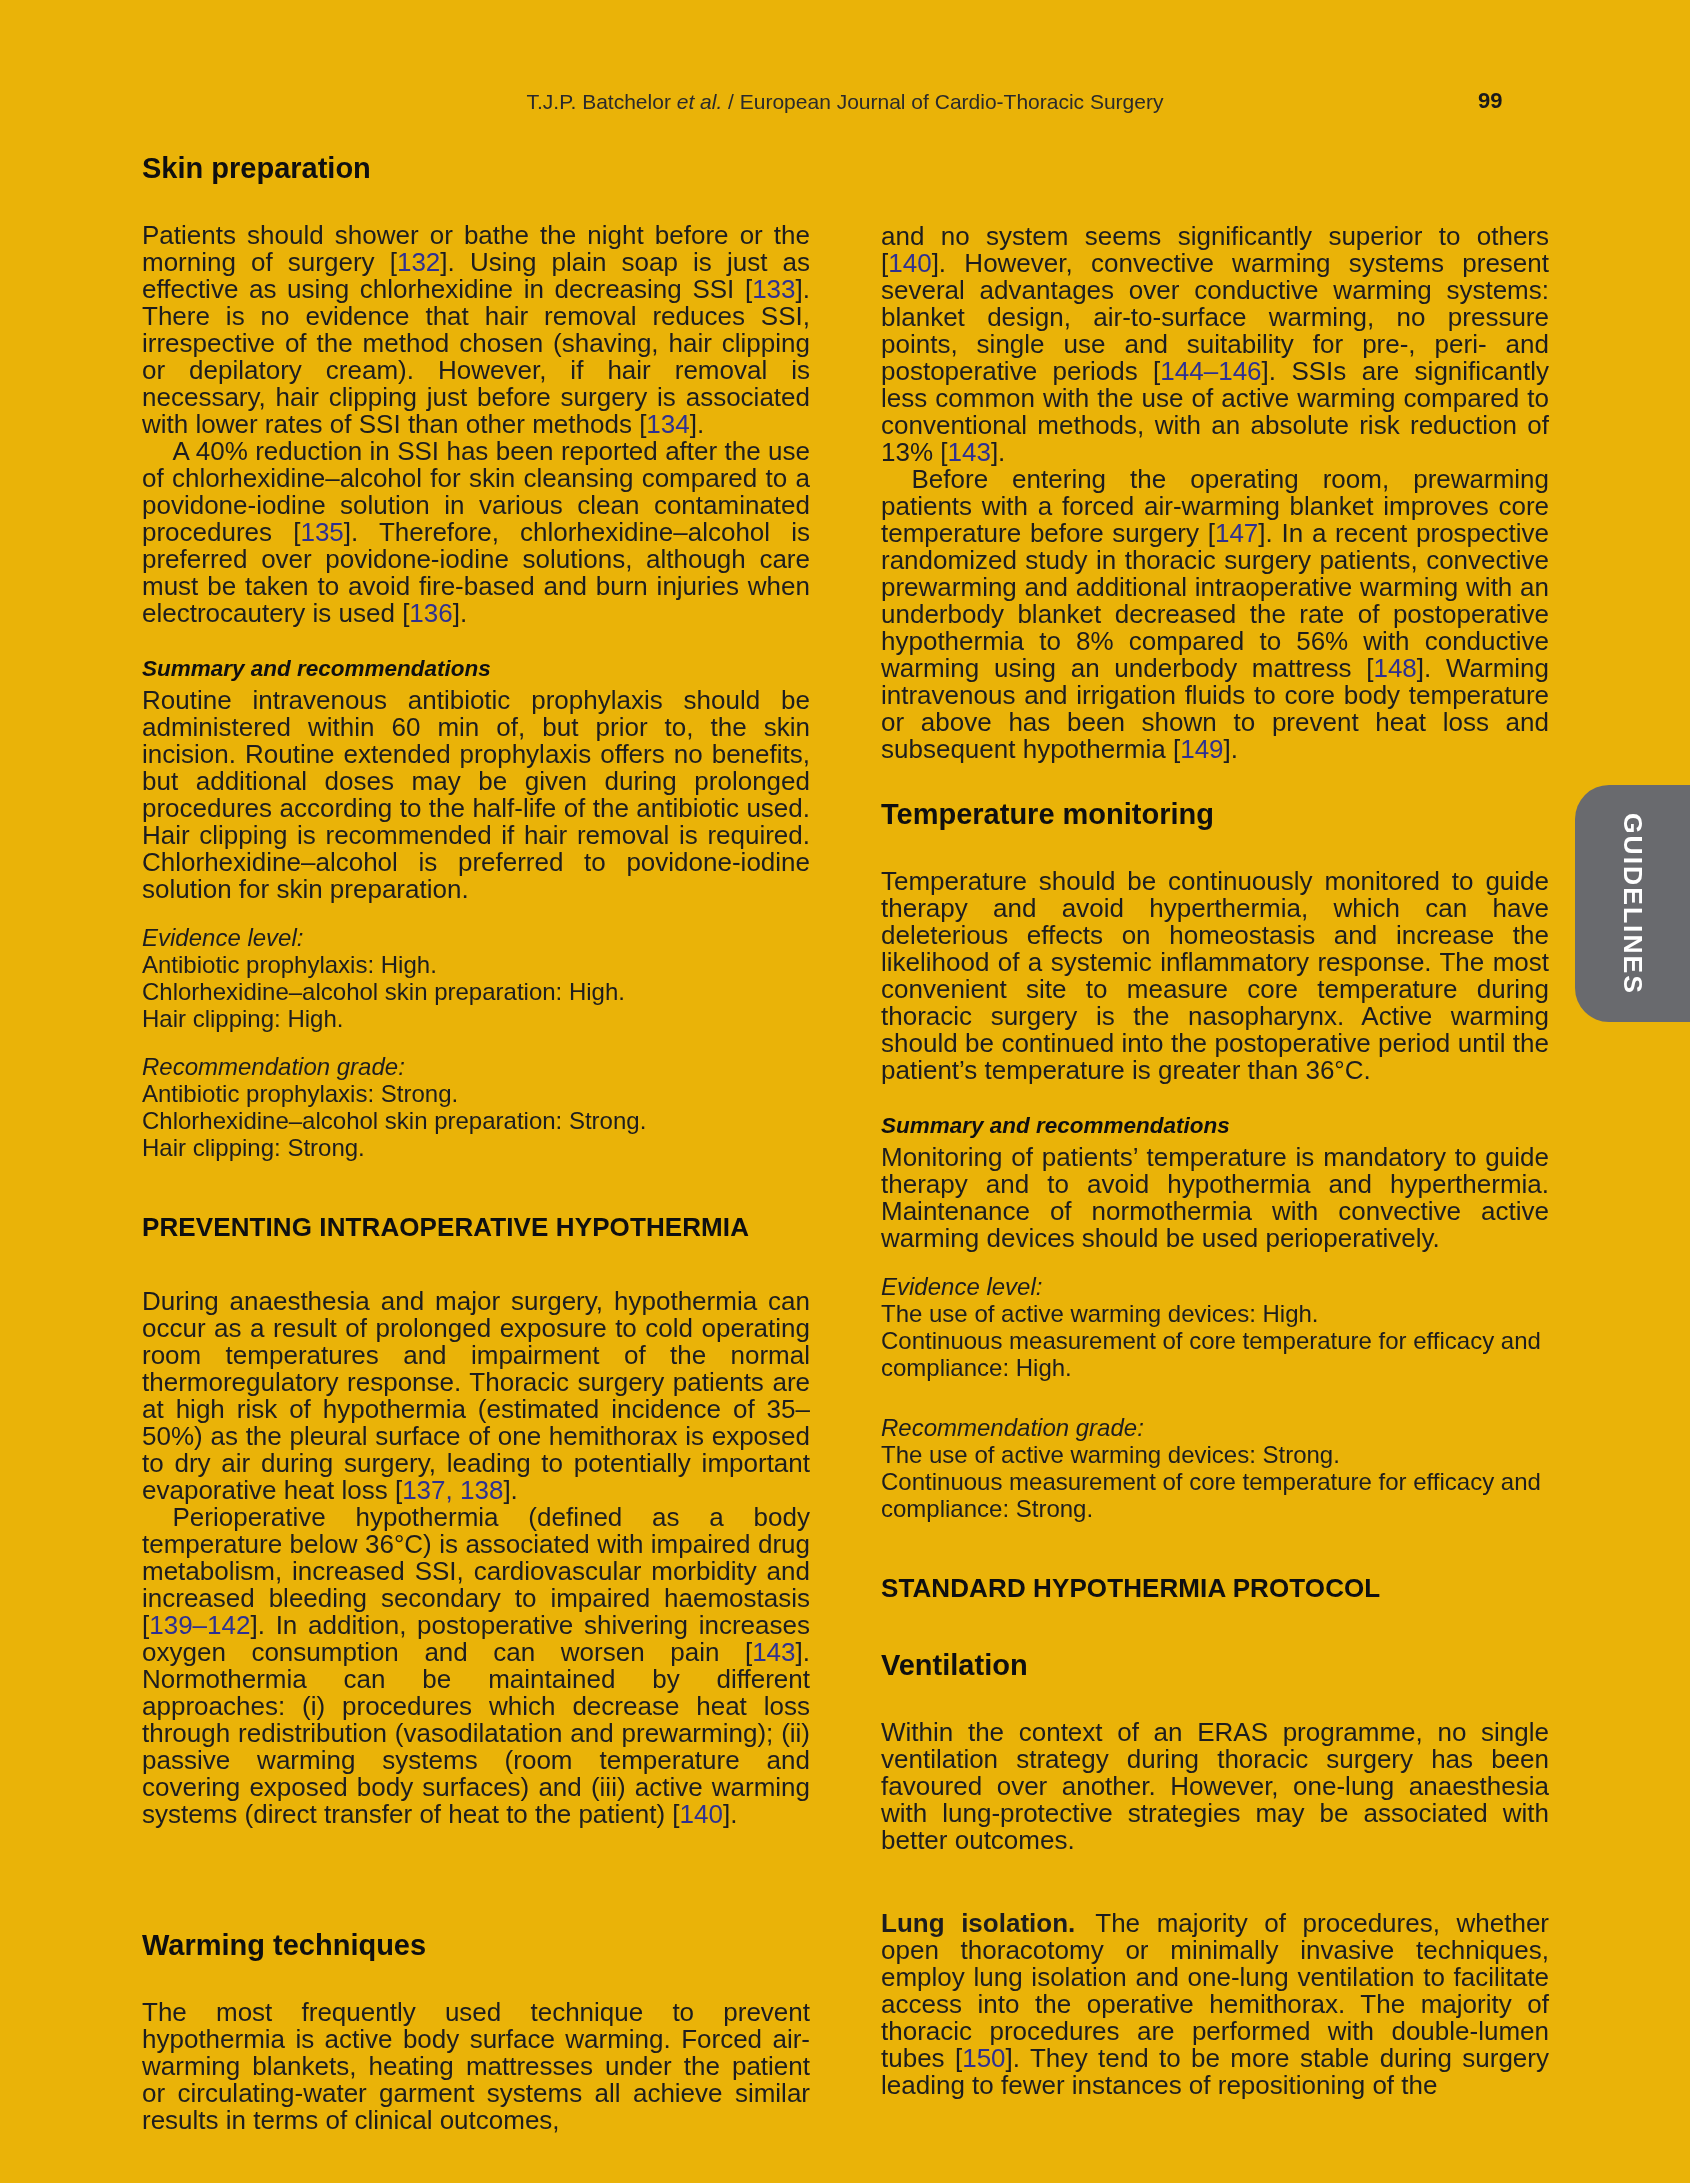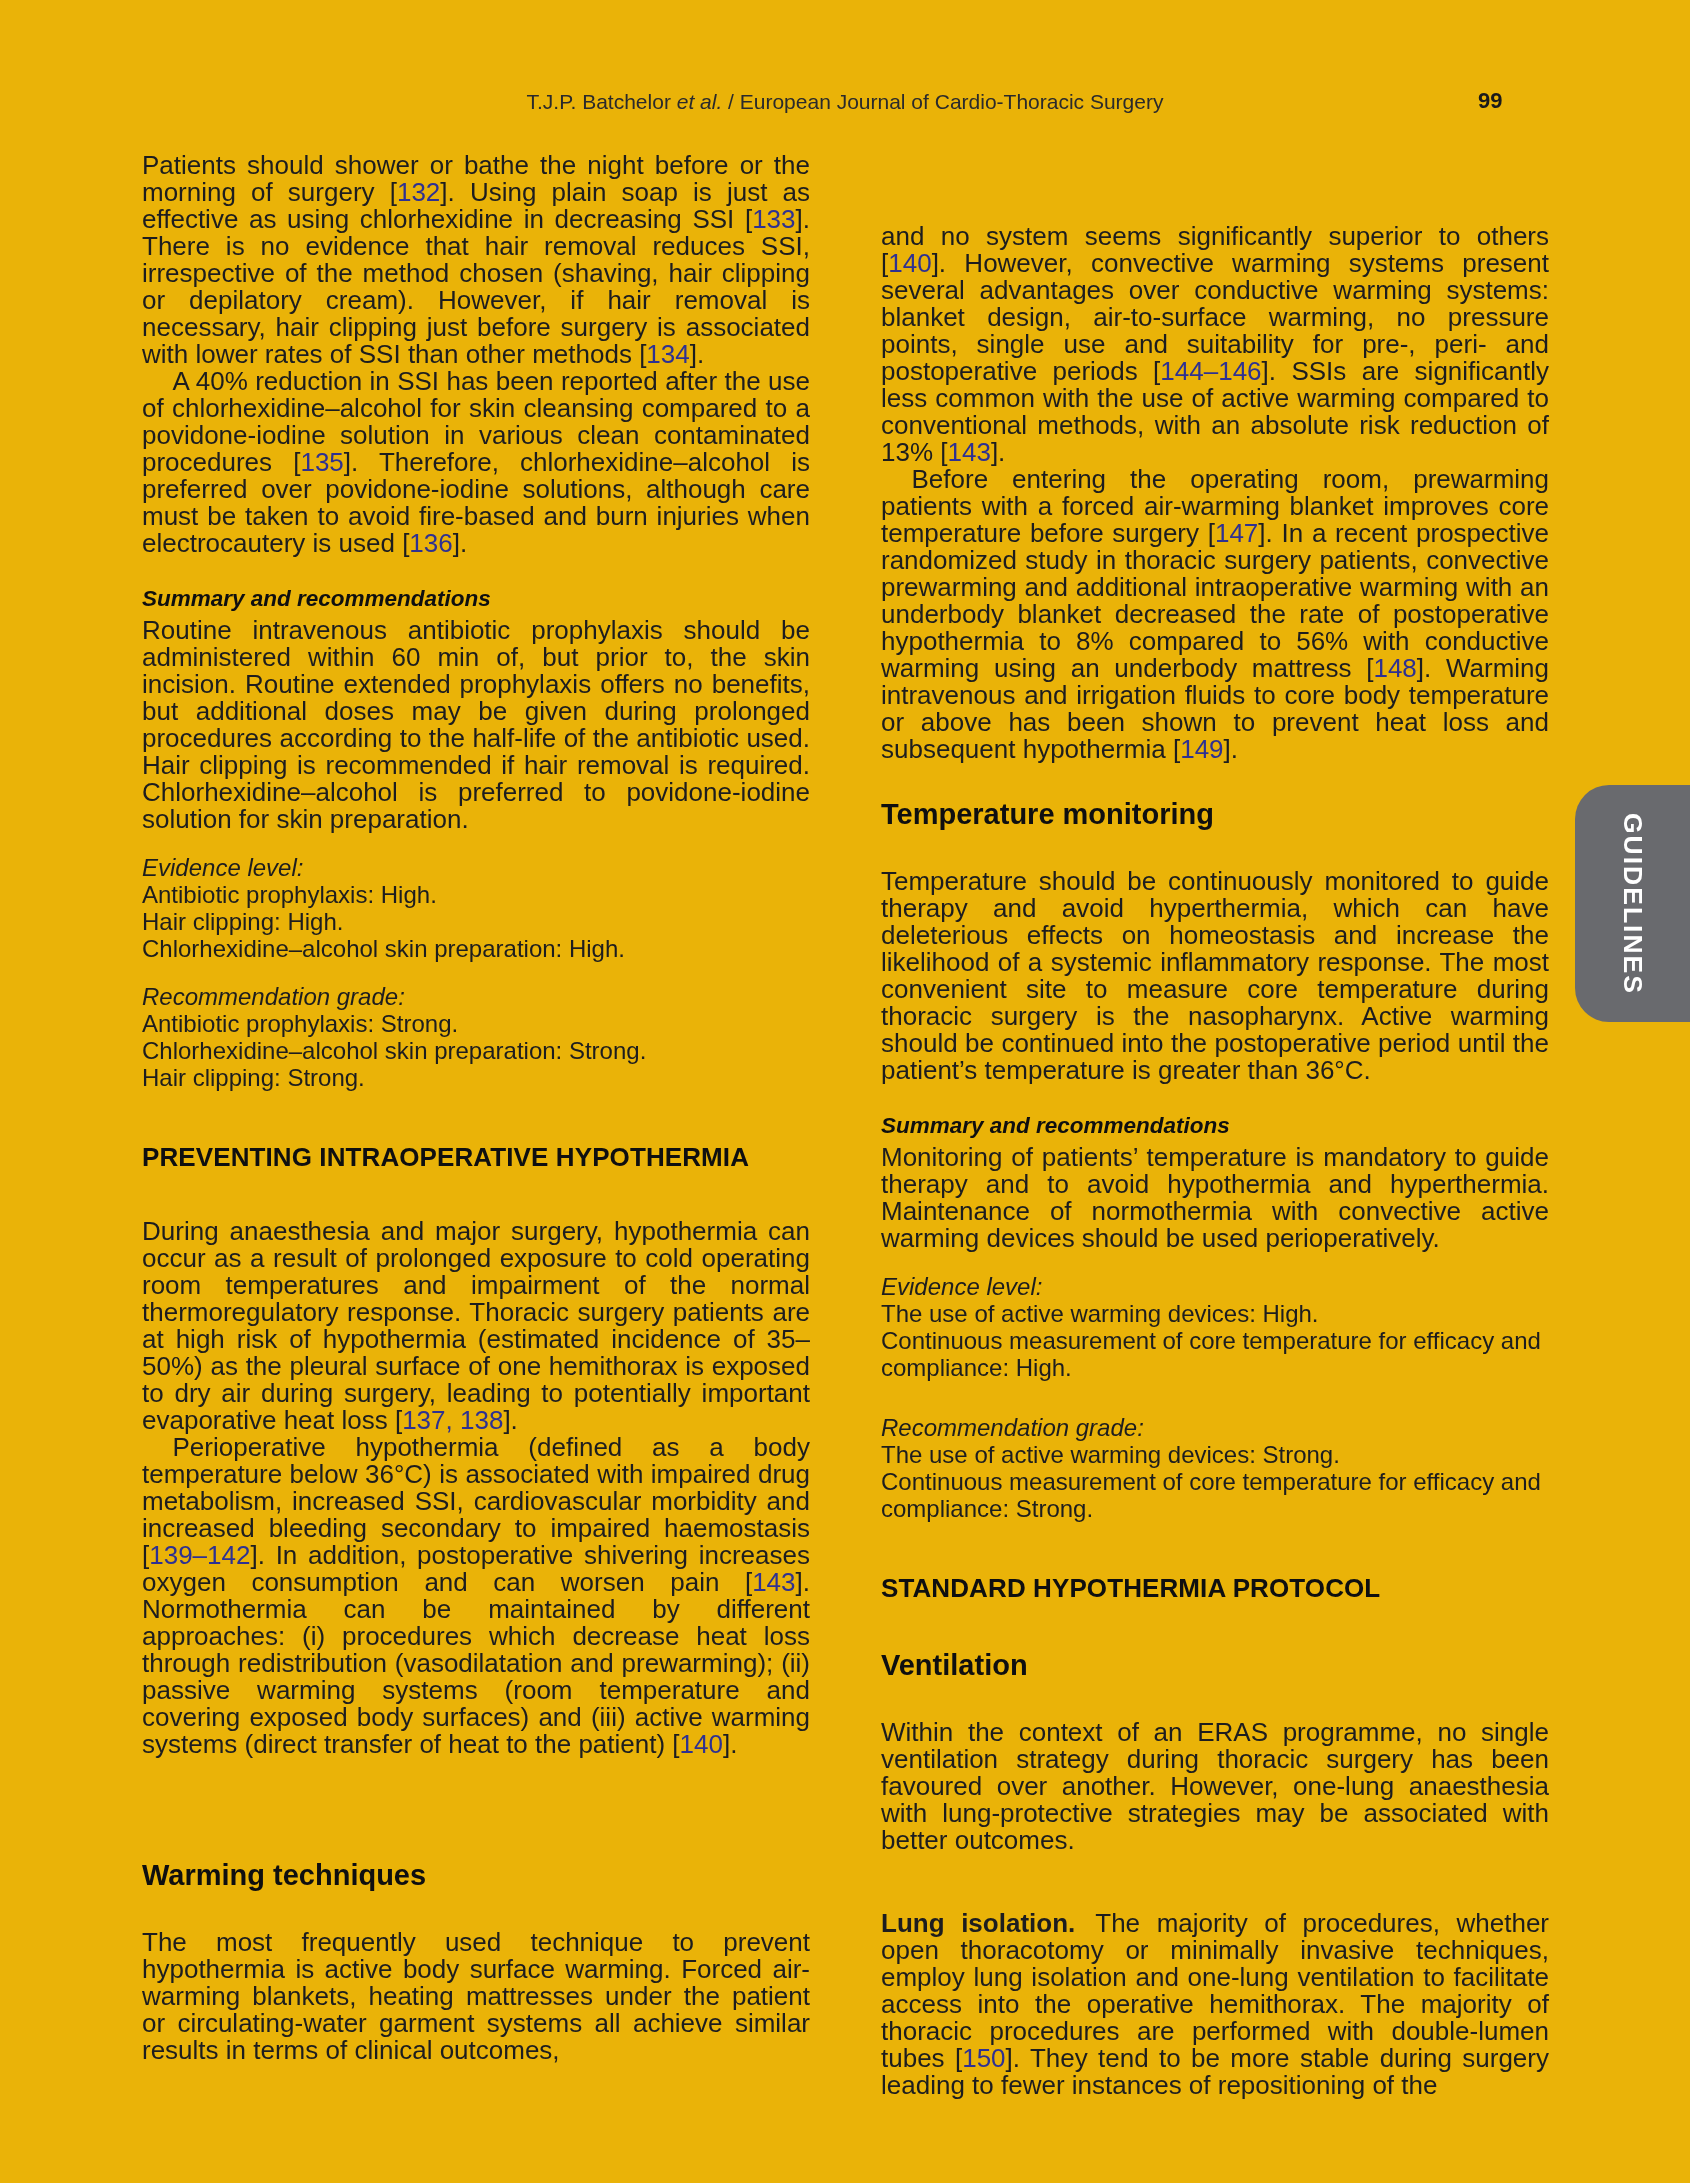--- a/index.html
+++ b/index.html
@@ -42,29 +42,30 @@
 </head>
 <body>
 
 <div class="page">
 
   <div class="runhead"><span>T.J.P. Batchelor </span><span class="ital">et al.</span><span> / European Journal of Cardio-Thoracic Surgery</span></div>
 
   <div class="pageno">99</div>
 
   <div class="col col-left" id="col-left">
+      <div class="h2">Skin preparation</div>
       <p class="p">Patients should shower or bathe the night before or the morning of surgery [<span class="ref">132</span>]. Using plain soap is just as effective as using chlorhexidine in decreasing SSI [<span class="ref">133</span>]. There is no evidence that hair removal reduces SSI, irrespective of the method chosen (shaving, hair clipping or depilatory cream). However, if hair removal is necessary, hair clipping just before surgery is associated with lower rates of SSI than other methods [<span class="ref">134</span>].</p>
       <p class="p indent">A 40% reduction in SSI has been reported after the use of chlorhexidine–alcohol for skin cleansing compared to a povidone-iodine solution in various clean contaminated procedures [<span class="ref">135</span>]. Therefore, chlorhexidine–alcohol is preferred over povidone-iodine solutions, although care must be taken to avoid fire-based and burn injuries when electrocautery is used [<span class="ref">136</span>].</p>
       <div class="h3run">Summary and recommendations</div>
       <p class="p">Routine intravenous antibiotic prophylaxis should be administered within 60 min of, but prior to, the skin incision. Routine extended prophylaxis offers no benefits, but additional doses may be given during prolonged procedures according to the half-life of the antibiotic used. Hair clipping is recommended if hair removal is required. Chlorhexidine–alcohol is preferred to povidone-iodine solution for skin preparation.</p>
       <div class="list">
         <div class="line it">Evidence level:</div>
         <div class="line">Antibiotic prophylaxis: High.</div>
+        <div class="line">Chlorhexidine–alcohol skin preparation: High.</div>
         <div class="line">Hair clipping: High.</div>
-        <div class="line">Chlorhexidine–alcohol skin preparation: High.</div>
       </div>
       <div class="list">
         <div class="line it">Recommendation grade:</div>
         <div class="line">Antibiotic prophylaxis: Strong.</div>
         <div class="line">Chlorhexidine–alcohol skin preparation: Strong.</div>
         <div class="line">Hair clipping: Strong.</div>
       </div>
       <div class="h1">PREVENTING INTRAOPERATIVE HYPOTHERMIA</div>
       <p class="p">During anaesthesia and major surgery, hypothermia can occur as a result of prolonged exposure to cold operating room temperatures and impairment of the normal thermoregulatory response. Thoracic surgery patients are at high risk of hypothermia (estimated incidence of 35–50%) as the pleural surface of one hemithorax is exposed to dry air during surgery, leading to potentially important evaporative heat loss [<span class="ref">137, 138</span>].</p>
       <p class="p indent">Perioperative hypothermia (defined as a body temperature below 36°C) is associated with impaired drug metabolism, increased SSI, cardiovascular morbidity and increased bleeding secondary to impaired haemostasis [<span class="ref">139–142</span>]. In addition, postoperative shivering increases oxygen consumption and can worsen pain [<span class="ref">143</span>]. Normothermia can be maintained by different approaches: (i) procedures which decrease heat loss through redistribution (vasodilatation and prewarming); (ii) passive warming systems (room temperature and covering exposed body surfaces) and (iii) active warming systems (direct transfer of heat to the patient) [<span class="ref">140</span>].</p>

